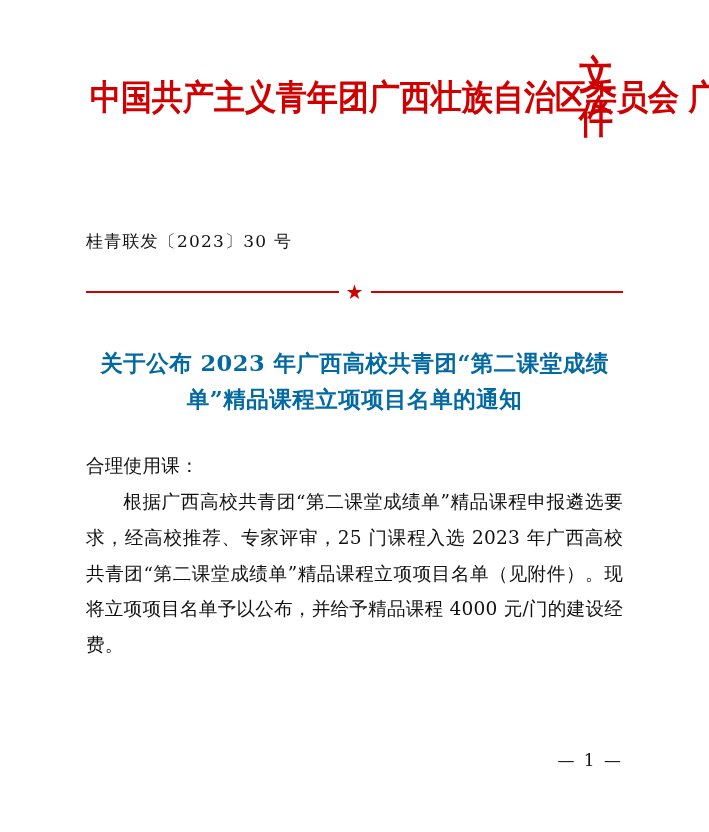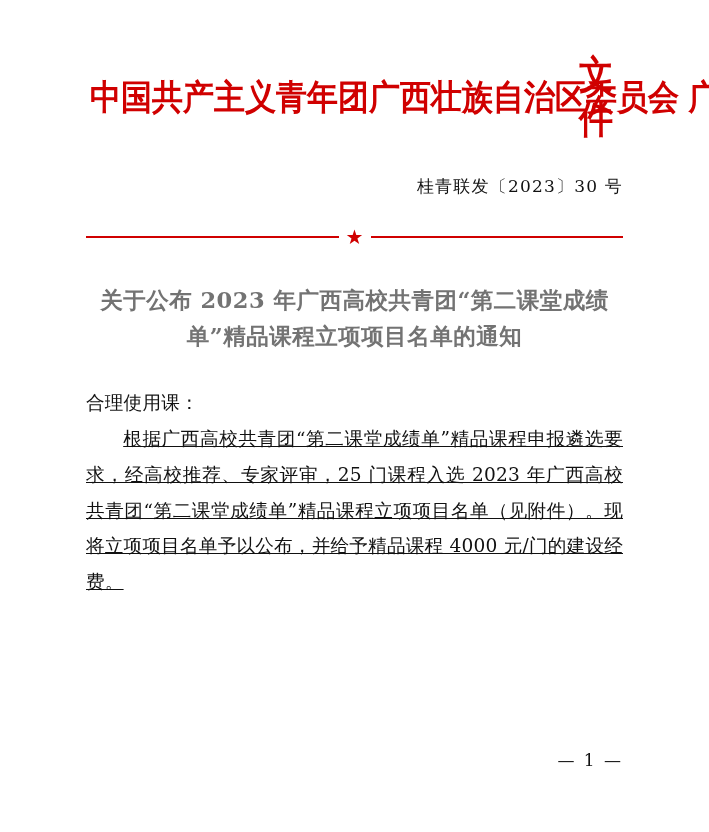--- a/index.html
+++ b/index.html
@@ -68,22 +68,22 @@
     width: 44px;
     text-align: left;
   }
   .mast-wenjian span {
     display: block;
     transform: scaleY(1.15);
   }
 
   
   .docnum {
-    margin-top: 43px;
-    text-align: right;
+    margin-top: 98px;
+    text-align: left;
     font-size: 17px;
     letter-spacing: 1.2px;
     color: #111;
   }
 
   
   .redrule-wrap {
     position: relative;
     margin-top: 26px;
     height: 26px;
@@ -106,46 +106,45 @@
     color: #d00000;
     font-size: 20px;
     line-height: 18px;
     text-align: center;
     background: #fff;
     padding: 0 6px;
   }
 
   
   .title {
-    margin-top: 32px;
+    margin-top: 40px;
     text-align: center;
     font-size: 22.5px;
     font-weight: bold;
     line-height: 1.62;
     letter-spacing: 0.5px;
-    color: #737373;
+    color: #0369a1;
   }
 
   
   .body {
     margin-top: 30px;
     font-size: 18.6px;
     line-height: 1.93;
     letter-spacing: 0.2px;
     color: #111;
     text-align: justify;
     text-justify: inter-ideograph;
   }
   .salutation {
     margin: 0 0 0 0;
   }
   .para {
     margin: 0;
     text-indent: 2em;
-    text-decoration: underline;
   }
 
   
   .footer {
     position: absolute;
     right: 86px;
     bottom: 62px;
     font-size: 17px;
     letter-spacing: 2px;
     color: #111;

